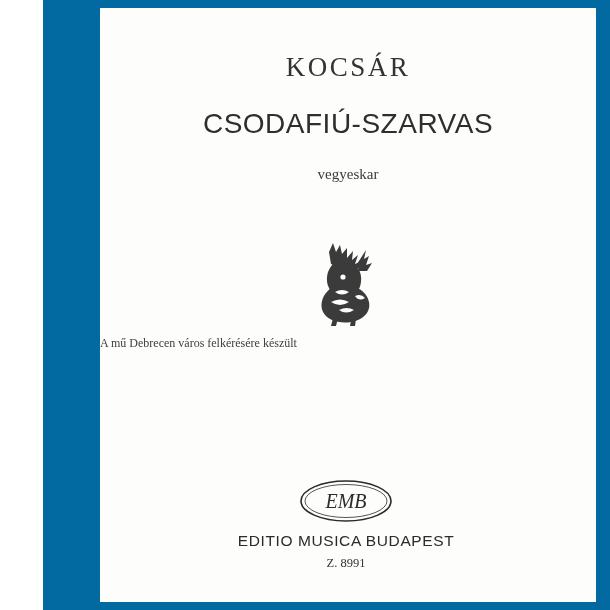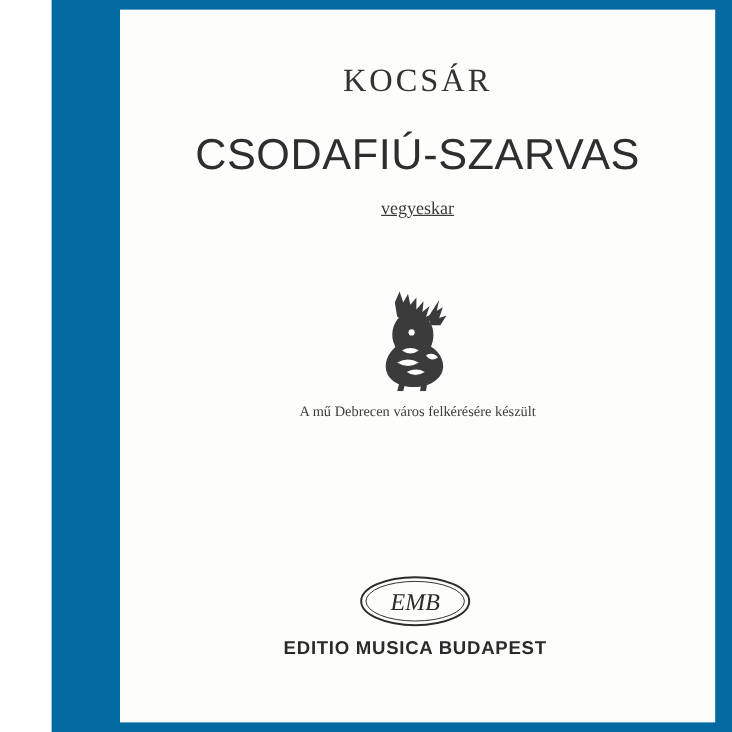--- a/index.html
+++ b/index.html
@@ -35,36 +35,35 @@
     letter-spacing: 2.5px;
     color: #333333;
     font-family: "Liberation Serif", serif;
   }
   .title {
     position: absolute;
     left: 0;
     right: 0;
     top: 100px;
     text-align: center;
-    font-size: 36px;
+    font-size: 28px;
     letter-spacing: 0.5px;
     color: #2e2e2e;
     font-family: "Liberation Sans", sans-serif;
     font-weight: 400;
   }
   .subtitle {
     position: absolute;
     left: 0;
     right: 0;
     top: 158px;
     text-align: center;
     font-size: 15px;
     color: #3a3a3a;
     font-family: "Liberation Serif", serif;
-    text-decoration: underline;
   }
   .poet {
     position: absolute;
     left: 0;
     right: 0;
     top: 198px;
     text-align: center;
     font-size: 13px;
     color: #3a3a3a;
     font-family: "Liberation Serif", serif;
@@ -77,42 +76,42 @@
     height: 90px;
     display: flex;
     align-items: center;
     justify-content: center;
   }
   .note {
     position: absolute;
     left: 0;
     right: 0;
     top: 328px;
-    text-align: center;
+    text-align: left;
     font-size: 12px;
     color: #3d3d3d;
     font-family: "Liberation Serif", serif;
   }
   .publisher-block {
     position: absolute;
     left: 0;
     right: 4px;
     top: 470px;
     text-align: center;
   }
   .emb-logo {
     display: block;
     margin: 0 auto 8px auto;
   }
   .publisher-name {
     font-size: 15.5px;
     letter-spacing: 0.6px;
     color: #2b2b2b;
     font-family: "Liberation Sans", sans-serif;
-    font-weight: 700;
+    font-weight: 400;
   }
   .plate-number {
     margin-top: 6px;
     font-size: 12.5px;
     color: #333333;
     font-family: "Liberation Serif", serif;
   }
 </style>
 </head>
 <body>
@@ -153,16 +152,17 @@
 
     <div class="note">A mű Debrecen város felkérésére készült</div>
 
     <div class="publisher-block">
       <svg class="emb-logo" width="96" height="46" viewBox="0 0 96 46" xmlns="http://www.w3.org/2000/svg">
         <ellipse cx="48" cy="23" rx="45" ry="20" fill="none" stroke="#2b2b2b" stroke-width="1.6"></ellipse>
         <ellipse cx="48" cy="23" rx="41" ry="16.5" fill="none" stroke="#2b2b2b" stroke-width="0.8"></ellipse>
         <text x="48" y="30" text-anchor="middle" font-family="Liberation Serif, serif" font-size="20" font-style="italic" fill="#2b2b2b">EMB</text>
       </svg>
       <div class="publisher-name">EDITIO MUSICA BUDAPEST</div>
+      <div class="plate-number">Z. 8991</div>
     </div>
 
   </div>
 </div>
 
 </body></html>

